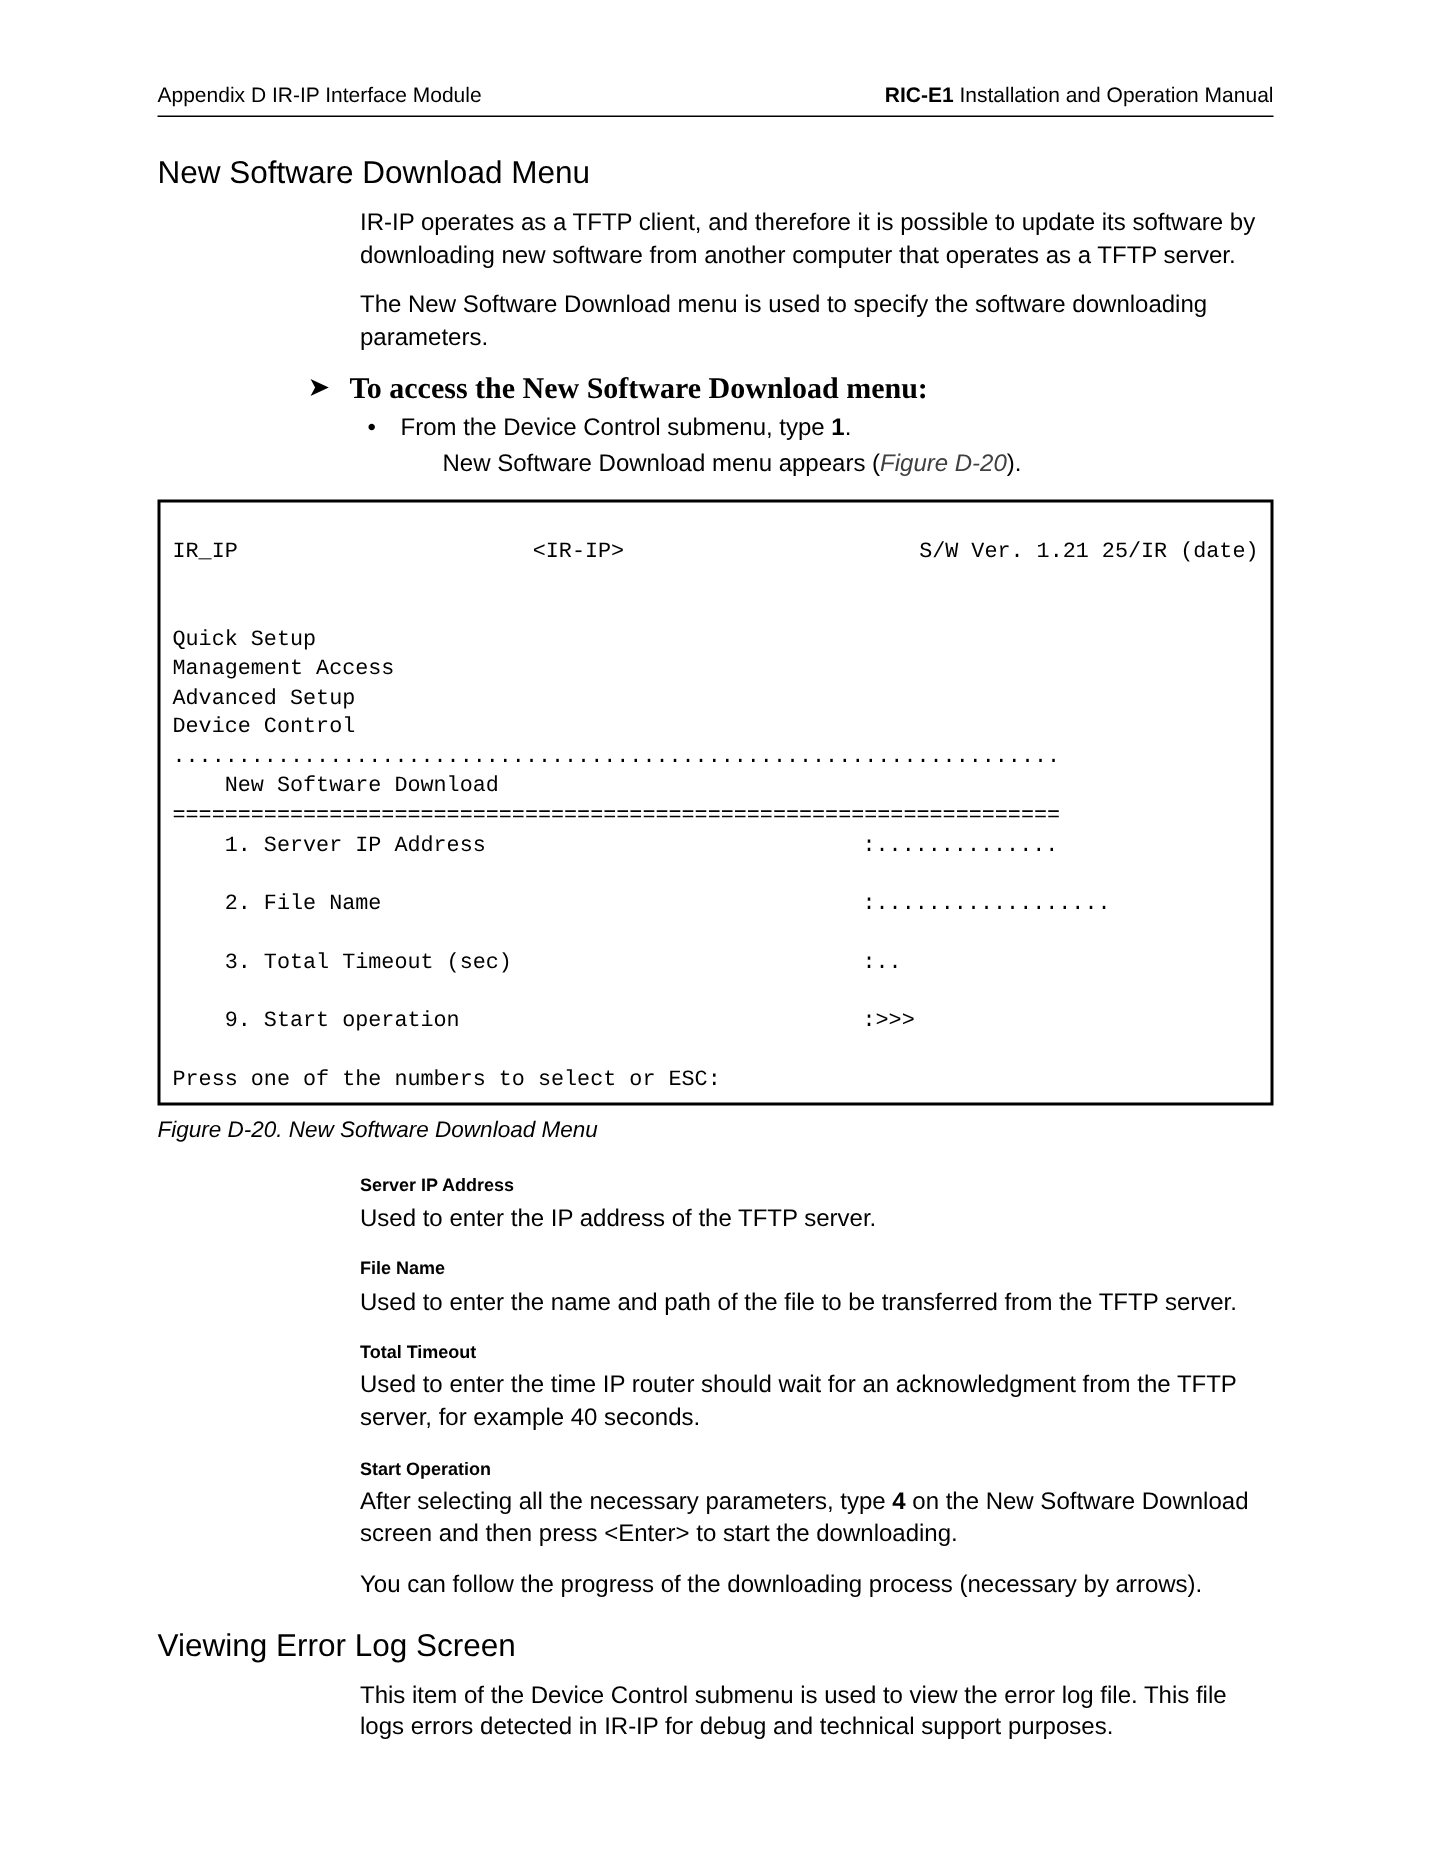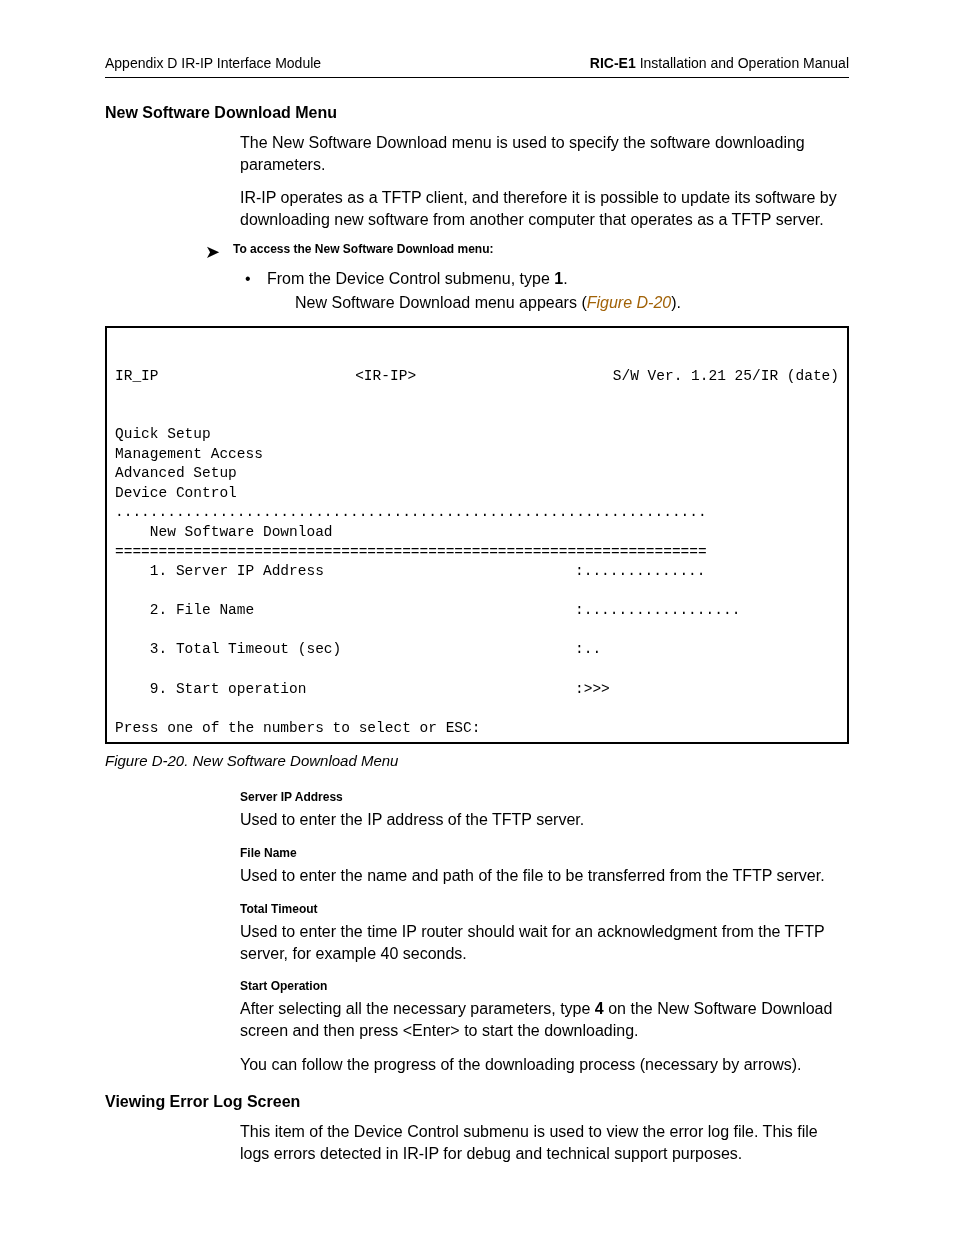--- a/index.html
+++ b/index.html
@@ -21,22 +21,22 @@
   }
   .running-head {
     display: flex;
     justify-content: space-between;
     font-size: 14px;
     padding-bottom: 6px;
     border-bottom: 1px solid #000;
     margin-bottom: 26px;
   }
   .h2 {
-    font-size: 16px;
-    font-weight: 700;
+    font-size: 21px;
+    font-weight: 400;
     margin: 0 0 10px 0;
   }
   .body-block {
     margin-left: 135px;
     font-size: 16px;
     line-height: 1.35;
   }
   .body-block p { margin: 0 0 12px 0; }
   .arrow-row {
     display: flex;
@@ -44,39 +44,40 @@
     margin: 0 0 6px 100px;
   }
   .arrow-glyph {
     width: 28px;
     flex: 0 0 28px;
     font-size: 18px;
     line-height: 1.2;
   }
   .arrow-text {
     font-weight: 700;
-    font-size: 12px;
+    font-size: 20px;
+    font-family: Liberation Serif, serif;
   }
   .bullet-row {
     display: flex;
     margin: 0 0 6px 140px;
     font-size: 16px;
   }
   .bullet-dot {
     width: 22px;
     flex: 0 0 22px;
   }
   .indent-more { margin-left: 190px; font-size: 16px; margin-bottom: 14px; }
-  .fig-ref { color: #a16207; font-style: italic; }
+  .fig-ref { color: #404040; font-style: italic; }
   .terminal-box {
     border: 2px solid #000;
     font-family: "Courier New", Courier, monospace;
     font-size: 14.5px;
     line-height: 1.35;
-    padding: 19px 8px 4px 8px;
+    padding: 4px 8px 4px 8px;
     white-space: pre;
     margin: 0 0 8px 0;
     box-sizing: border-box;
     width: 100%;
   }
   .terminal-box .thead {
     display: flex;
     justify-content: space-between;
   }
   .terminal-box .menu-row {
@@ -104,22 +105,22 @@
   <div class="running-head">
     <span>Appendix D  IR-IP Interface Module</span>
     <span>
       <b>RIC-E1</b><span> Installation and Operation Manual</span>
     </span>
   </div>
 
   <div class="h2">New Software Download Menu</div>
 
   <div class="body-block">
+    <p>IR-IP operates as a TFTP client, and therefore it is possible to update its software by downloading new software from another computer that operates as a TFTP server.</p>
     <p>The New Software Download menu is used to specify the software downloading parameters.</p>
-    <p>IR-IP operates as a TFTP client, and therefore it is possible to update its software by downloading new software from another computer that operates as a TFTP server.</p>
   </div>
 
   <div class="arrow-row">
     <span class="arrow-glyph">➤</span>
     <span class="arrow-text">To access the New Software Download menu:</span>
   </div>
 
   <div class="bullet-row">
     <span class="bullet-dot">•</span>
     <span>

